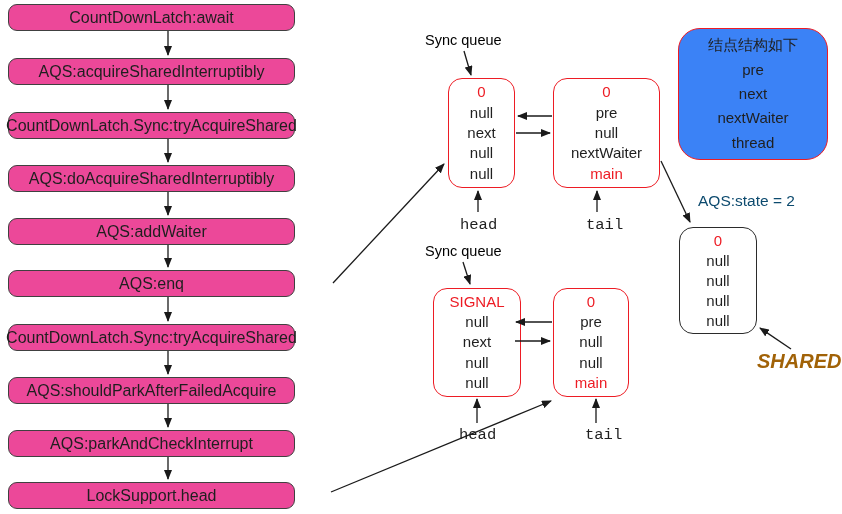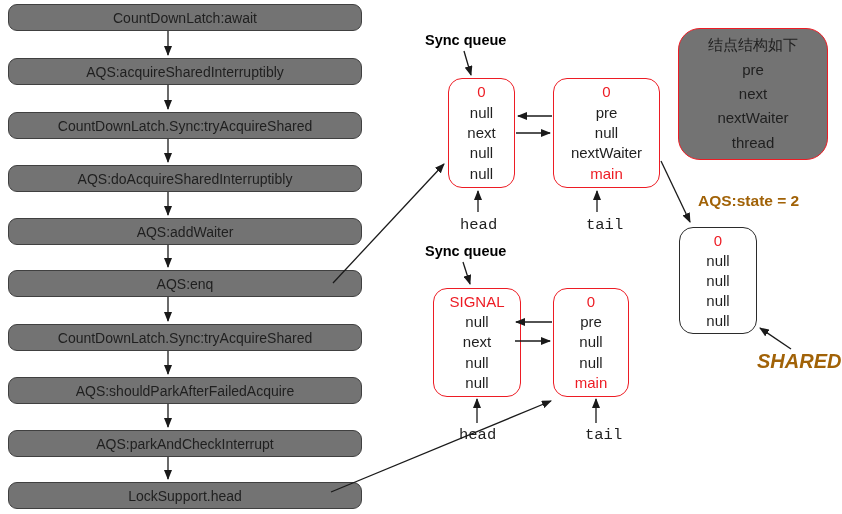--- a/index.html
+++ b/index.html
@@ -1,44 +1,44 @@
 <!DOCTYPE html>
 <html><head>
 <meta charset="utf-8">
 <style>
   html,body { margin:0; padding:0; background:#fff; }
   .canvas {
     position:relative; width:842px; height:514px; background:#ffffff;
     font-family:"Liberation Sans", sans-serif; overflow:hidden;
   }
   .flow-box {
-    position:absolute; left:8px; width:354px; height:27px;
-    border:1.3px solid #404040; border-radius:9px; background:#737373;
+    position:absolute; left:8px; width:287px; height:27px;
+    border:1.3px solid #404040; border-radius:9px; background:#ec4899;
     box-sizing:border-box; display:flex; align-items:center; justify-content:center;
-    font-size:14px; color:#1f1f1f; white-space:nowrap;
+    font-size:16px; color:#1f1f1f; white-space:nowrap;
   }
   .qnode {
     position:absolute; box-sizing:border-box; background:#fff;
     border:1.6px solid #ed1c24; border-radius:14px;
     display:flex; flex-direction:column; justify-content:space-around;
     text-align:center; font-size:15px; color:#1f1f1f; padding:3px 2px;
   }
   .qnode.black-border { border-color:#2b2b2b; }
   .qnode .row { line-height:20px; white-space:nowrap; }
   .red-text { color:#ed1c24; }
   .struct-box {
     position:absolute; left:678px; top:28px; width:150px; height:132px;
     box-sizing:border-box; border:1.6px solid #ed1c24; border-radius:22px;
-    background:#737373; display:flex; flex-direction:column; justify-content:space-around;
+    background:#3b82f6; display:flex; flex-direction:column; justify-content:space-around;
     text-align:center; font-size:15px; color:#1f1f1f; padding:4px 2px;
   }
   .struct-box .row { line-height:20px; }
-  .queue-label { position:absolute; font-weight:bold; font-size:14.5px; color:#000; }
+  .queue-label { position:absolute; font-weight:normal; font-size:14.5px; color:#000; }
   .ht-label { position:absolute; font-size:15.5px; color:#1f1f1f;font-family:Liberation Mono, monospace; }
-  .aqs-state-label { position:absolute; left:698px; top:192px; font-weight:bold; font-size:15.5px; color:#a16207; }
+  .aqs-state-label { position:absolute; left:698px; top:192px; font-weight:normal; font-size:15.5px; color:#0c4a6e; }
   .shared-label { position:absolute; left:757px; top:350px; font-weight:bold; font-style:italic; font-size:20px; color:#a16207; }
   svg.overlay { position:absolute; left:0; top:0; pointer-events:none; }
 </style>
 </head>
 <body>
 
 <div class="canvas">
 
   <div class="flow-box" style="top:4px">CountDownLatch:await</div>
   <div class="flow-box" style="top:58px">AQS:acquireSharedInterruptibly</div>

